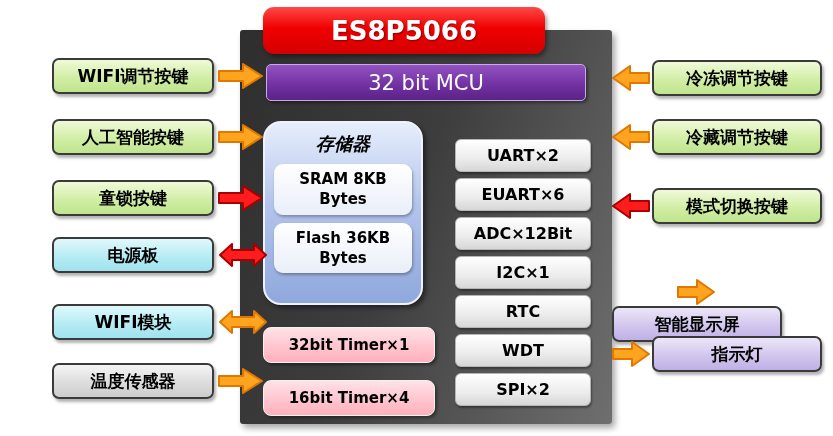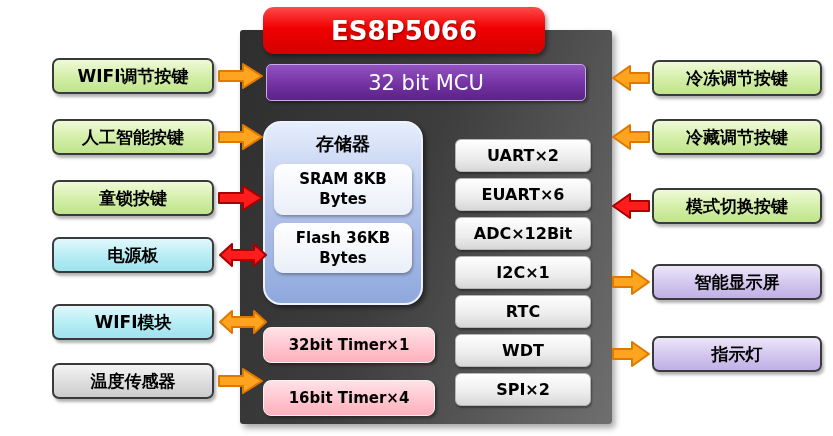--- a/index.html
+++ b/index.html
@@ -26,21 +26,21 @@
     border:1px solid #c9a9e9; border-radius:5px; color:#ffffff; font-weight:normal;
     font-size:21px; display:flex; align-items:center; justify-content:center;
     box-shadow:2px 2px 3px rgba(0,0,0,0.4);
   }
   .memory {
     position:absolute; left:263px; top:121px; width:160px; height:184px;
     background:linear-gradient(#e6eefc,#b4c4ec 45%,#8fa8dc);
     border:2px solid #eef2fc; border-radius:18px; text-align:center;
     box-shadow:3px 3px 4px rgba(0,0,0,0.45); box-sizing:border-box;
   }
-  .memory-title { font-weight:bold; font-size:18px; color:#000; margin-top:9px; }
+  .memory-title { font-weight:bold; font-size:18px; color:#000; margin-top:9px;font-style:italic; }
   .mem-box {
     width:138px; margin:8px auto 0; background:linear-gradient(#ffffff,#e9eef8);
     border-radius:9px; font-weight:bold; font-size:15px; color:#000;
     padding:5px 0; white-space:pre-line; line-height:1.35;
     box-shadow:1px 2px 3px rgba(0,0,0,0.3);
   }
   .peris { position:absolute; left:455px; top:139px; width:136px; }
   .peri {
     height:31px; margin-bottom:6px;
     background:linear-gradient(#ffffff,#ececec 60%,#d7d7d7);
@@ -56,21 +56,21 @@
     border:1px solid #f2f2f2; border-radius:8px;
     display:flex; align-items:center; justify-content:center;
     font-weight:bold; font-size:15px; color:#000;
     box-shadow:2px 2px 3px rgba(0,0,0,0.4);
   }
   
   .side-row { position:absolute; display:flex; align-items:center; }
   .side-row.left  { left:24px;margin-left:28px; }
   .side-row.right { left:612px; }
   .lr0{top:58px;} .lr1{top:119px;} .lr2{top:180px;} .lr3{top:237px;} .lr4{top:304px;} .lr5{top:363px;}
-  .rr0{top:60px;} .rr1{top:119px;} .rr2{top:188px;border-radius:17px;} .rr3{top:264px;} .rr4{top:336px;}
+  .rr0{top:60px;} .rr1{top:119px;} .rr2{top:188px;border-radius:17px;} .rr3{top:278px;flex-direction:column;} .rr4{top:336px;}
   .sbox {
     height:36px; display:flex; align-items:center; justify-content:center;
     font-weight:bold; font-size:17px; color:#000;
     border:2px solid #3a3a3a; border-radius:7px; box-sizing:border-box;
     box-shadow:2px 3px 3px rgba(0,0,0,0.3);
   }
   .left .sbox  { width:162px; }
   .right .sbox { width:170px; }
   .green    { background:linear-gradient(#f0fad8,#d2eea6 55%,#bfe48c); }
   .cyan     { background:linear-gradient(#e0f8fc,#b6ecf4 55%,#9fe2ee); }

